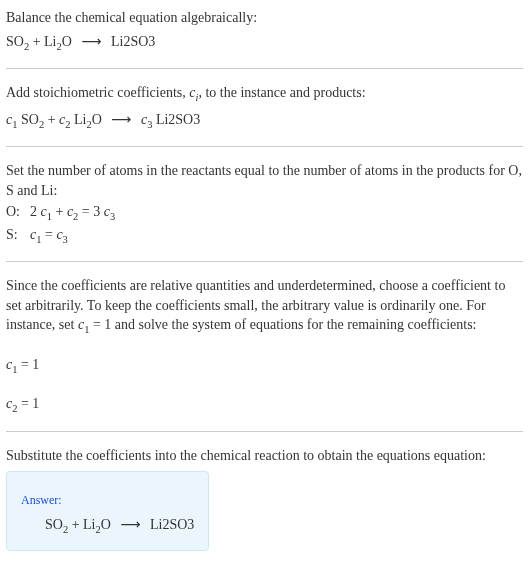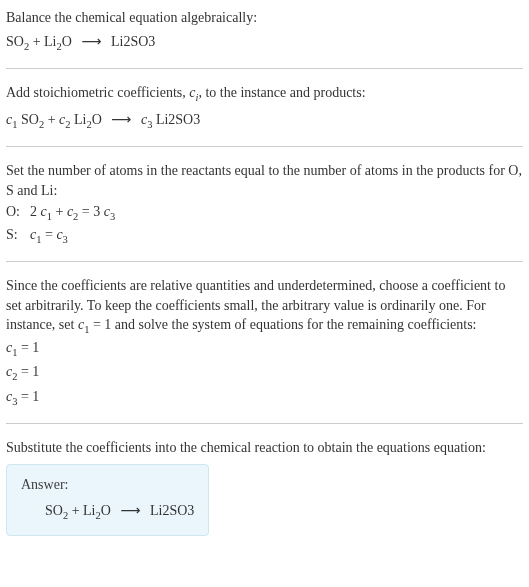--- a/index.html
+++ b/index.html
@@ -51,33 +51,35 @@
       display: table-cell;
       padding-right: 10px;
       vertical-align: top;
     }
     .cell-eq {
       display: table-cell;
       vertical-align: top;
     }
     .coef-list div {
       margin-bottom: 2px;
+      margin-top: 17px;
     }
     .answer-box {
       background: #eaf6fb;
       border: 1px solid #cde8f0;
       border-radius: 4px;
       padding: 10px 14px 12px 14px;
       display: inline-block;
       min-width: 200px;
     }
     .answer-header {
-      font-size: 14px;
-      color: #404040;
+      font-size: 12px;
+      color: #1d4ed8;
       margin-bottom: 6px;
+      margin-top: 10px;
     }
     .answer-eq {
       padding-left: 24px;
       font-family: Georgia, serif;
     }
   </style>
 </head>
 <body>
 
 <div class="section">
@@ -120,21 +122,20 @@
 
 <hr>
 
 <div class="section">
   <div>
     <span>Since the coefficients are relative quantities and underdetermined, choose a coefficient to set arbitrarily. To keep the coefficients small, the arbitrary value is ordinarily one. For instance, set </span><span class="italic">c</span><sub>1</sub><span> = 1 and solve the system of equations for the remaining coefficients:</span>
   </div>
   <div class="coef-list">
     <div><span class="italic">c</span><sub>1</sub><span> = 1</span></div>
     <div><span class="italic">c</span><sub>2</sub><span> = 1</span></div>
-    <div><span class="italic">c</span><sub>3</sub><span> = 1</span></div>
   </div>
 </div>
 
 <hr>
 
 <div class="section">
   <div>Substitute the coefficients into the chemical reaction to obtain the equations equation:</div>
   <div class="answer-box" style="margin-top:6px;">
     <div class="answer-header">Answer:</div>
     <div class="answer-eq">

